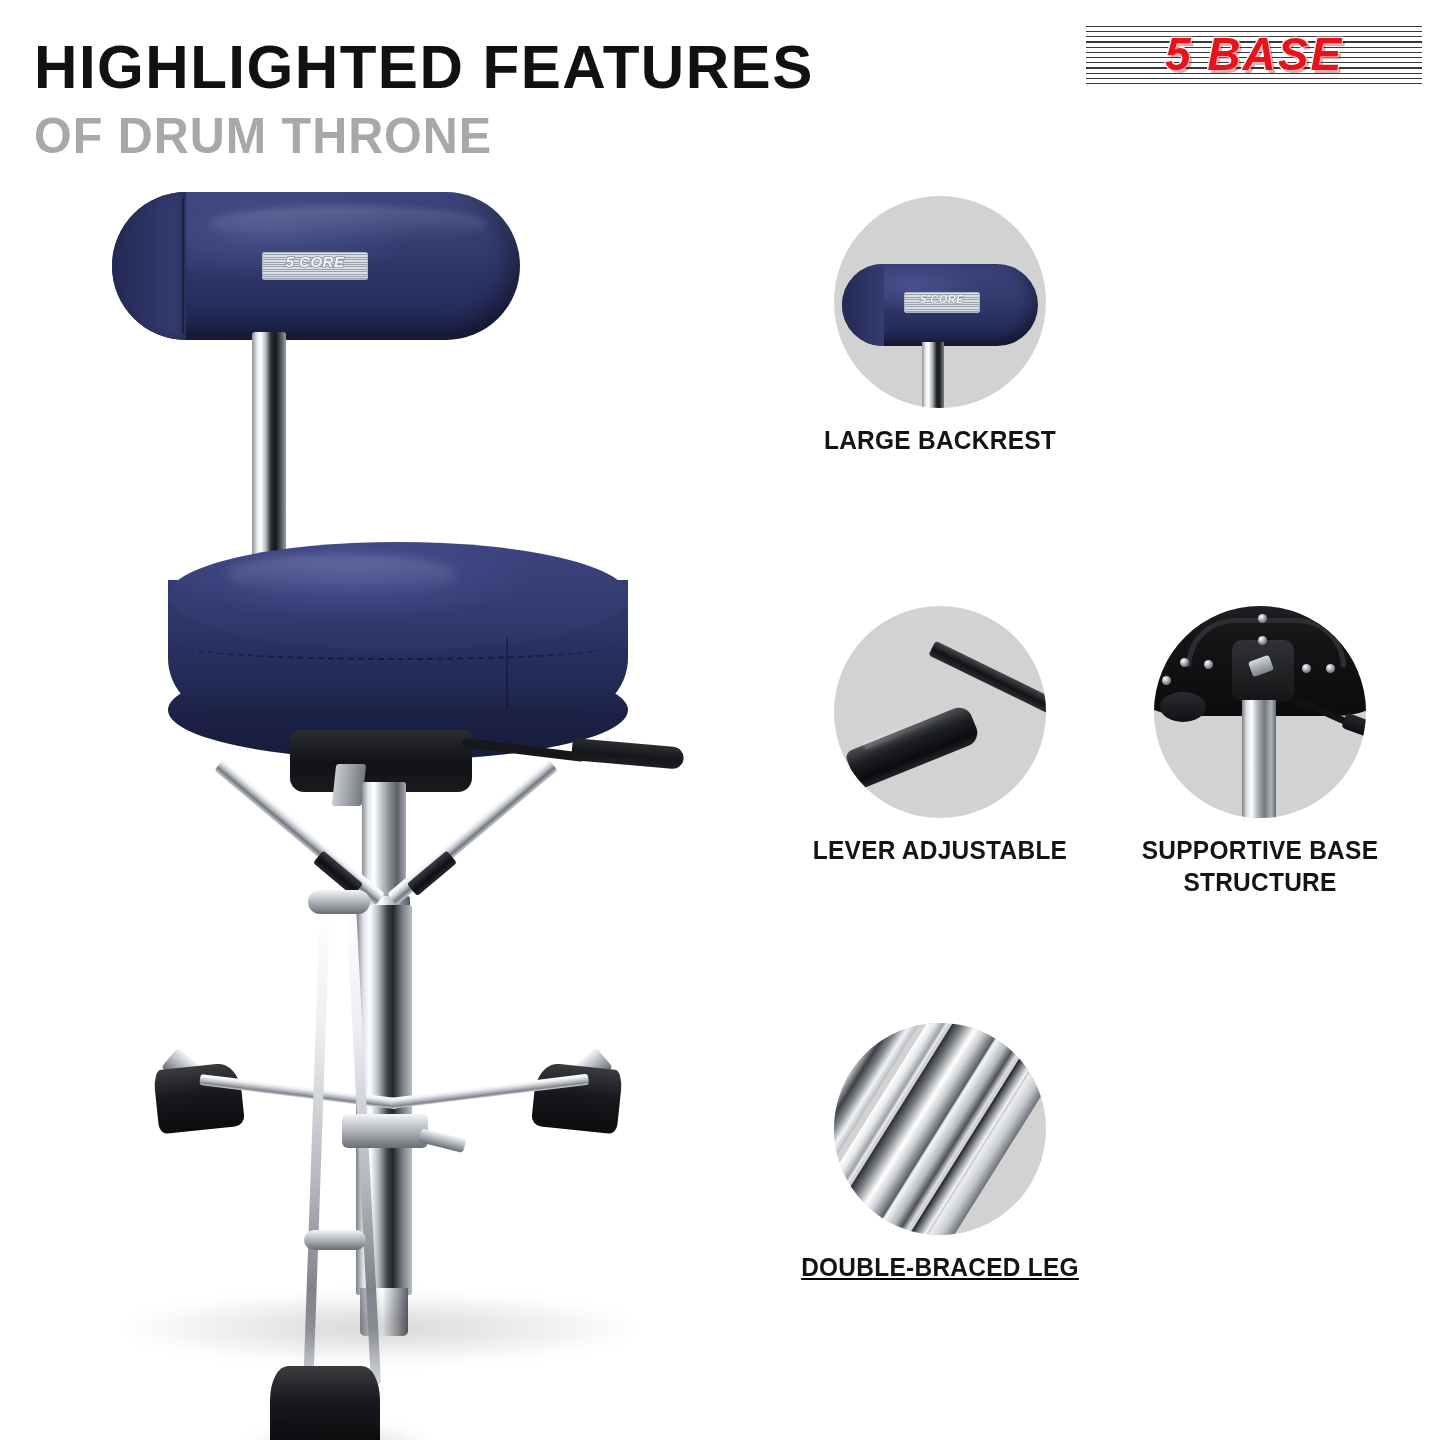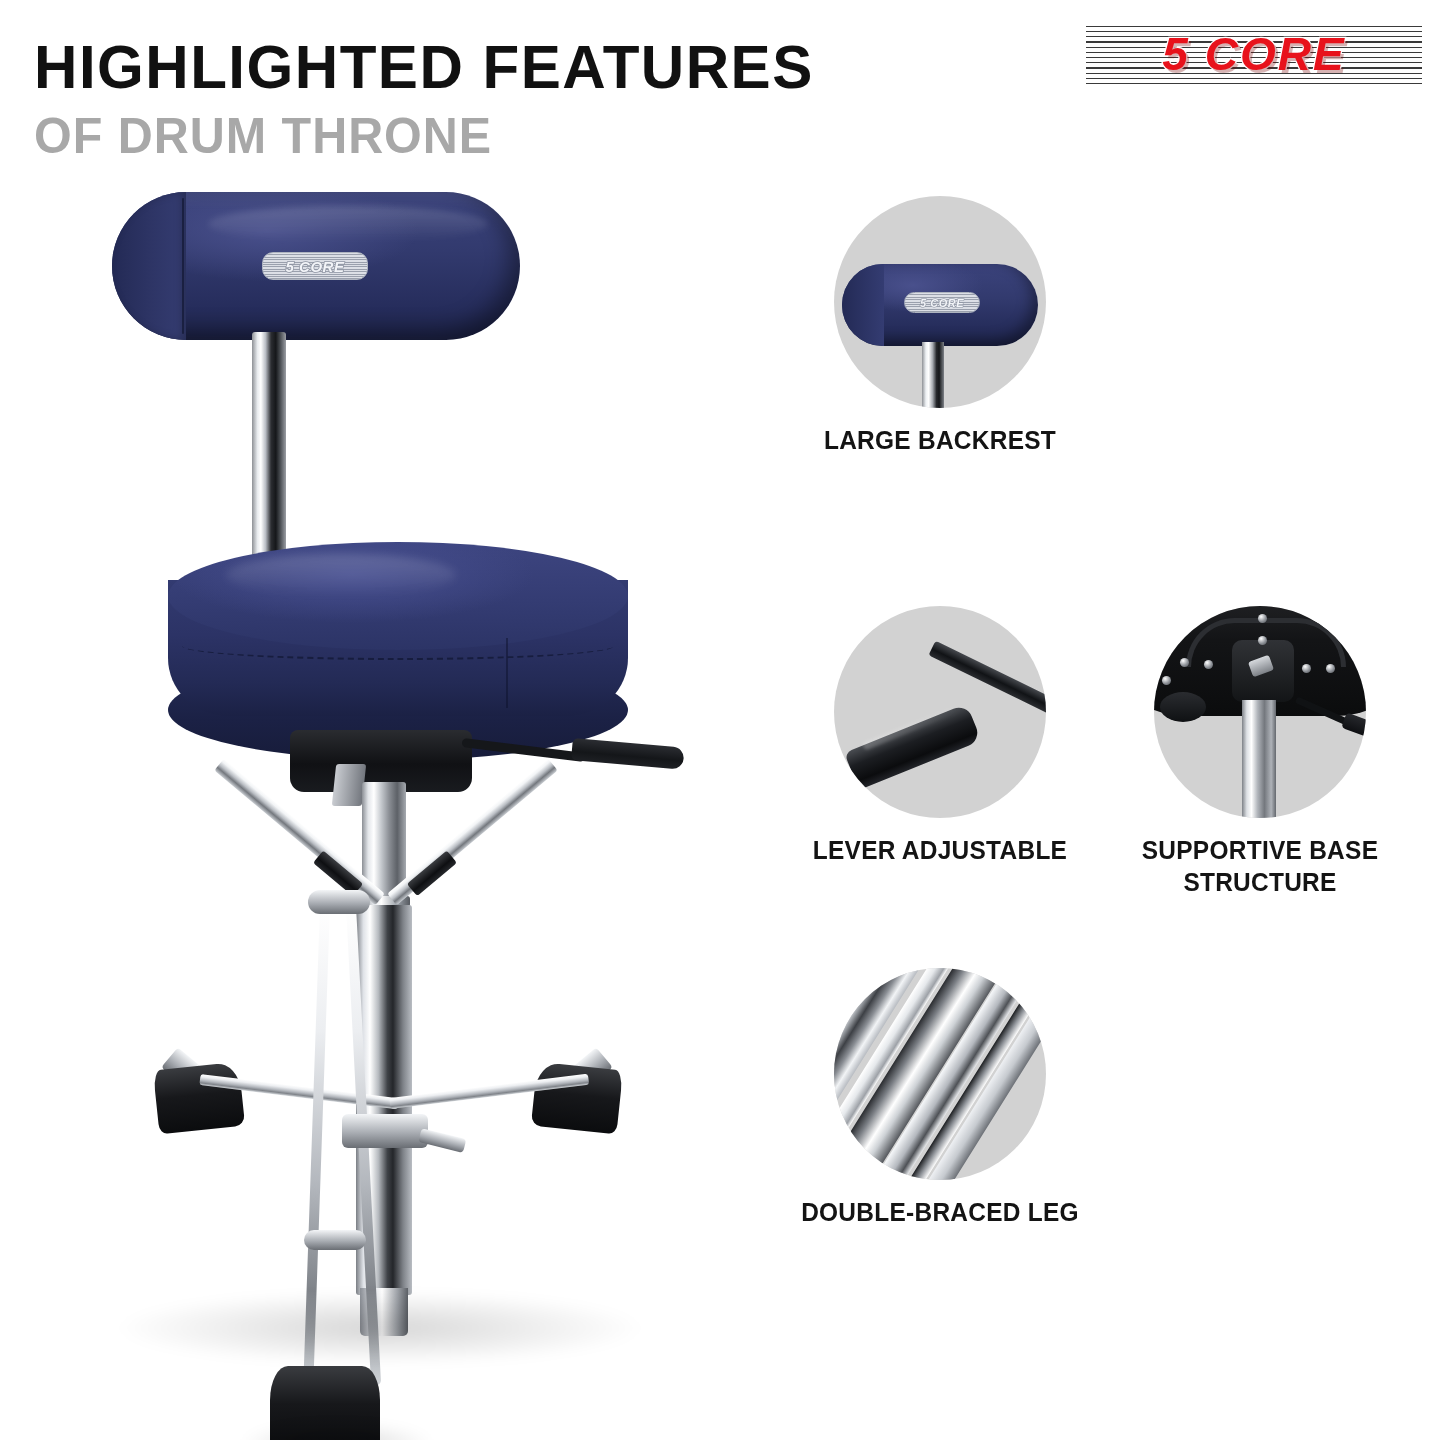--- a/index.html
+++ b/index.html
@@ -129,29 +129,29 @@
     left: 96px; top: 14px;
     width: 280px; height: 36px;
     border-radius: 50%;
     background: linear-gradient(to bottom, rgba(255,255,255,0.16), rgba(255,255,255,0));
     filter: blur(3px);
   }
   .badge {
     position: absolute;
     width: 104px;
     height: 26px;
-    border-radius: 11px;
+    border-radius: 2px;
     background: repeating-linear-gradient(
       to bottom,
       #dcdfe6 0px, #dcdfe6 1.4px,
       #9aa0ad 1.4px, #9aa0ad 2.4px
     );
     border: 1px solid #aeb4c0;
     display: flex;
-    align-items: center;
+    align-items: flex-start;
     justify-content: center;
     overflow: hidden;
   }
   .badge .badge-text {
     font-family: "Liberation Sans", sans-serif;
     font-weight: bold;
     font-style: italic;
     font-size: 15px;
     letter-spacing: 0.5px;
     color: #f2f4f8;
@@ -617,21 +617,21 @@
 <body>
 
 <div id="header-title-block">
   <div id="title-line-1">HIGHLIGHTED FEATURES</div>
   <div id="title-line-2">OF DRUM THRONE</div>
 </div>
 
 <div id="brand-logo">
   <div class="staff"></div>
   <div class="logo-text">
-    <span>5</span>&nbsp;<span>CORE</span>
+    <span>5</span>&nbsp;<span>BASE</span>
   </div>
 </div>
 
 <div id="product-figure">
 
   <div class="backrest-pad">
     <div class="cap-left"></div>
     <div class="seam"></div>
     <div class="gloss"></div>
     <div class="badge" style="left:150px; top:60px;">
@@ -729,21 +729,21 @@
       <div class="c4-screw" style="left:148px; top:58px;"></div>
       <div class="c4-screw" style="left:172px; top:58px;"></div>
       <div class="c4-screw" style="left:8px; top:70px;"></div>
     </div>
     <div class="feature-label">
       <div>SUPPORTIVE BASE</div>
       <div>STRUCTURE</div>
     </div>
   </div>
 
-  <div class="feature-cell" style="left:0px; top:772px;">
+  <div class="feature-cell" style="left:0px; top:827px;text-decoration:underline;">
     <div class="feature-circle">
       <div class="c5-tube" style="left:-20px; top:-40px; width:34px; height:300px; background:linear-gradient(to right,#cfd3d8,#3d4045 30%,#8a8e94 55%,#f2f4f6 78%,#b7bbc1);"></div>
       <div class="c5-tube" style="left:26px; top:-40px; width:18px; height:300px; background:linear-gradient(to right,#ffffff,#e5e8eb 40%,#9da1a7 80%,#ffffff);"></div>
       <div class="c5-tube" style="left:54px; top:-40px; width:44px; height:300px; background:linear-gradient(to right,#2a2c30,#7b7f85 22%,#ffffff 50%,#cdd1d5 70%,#55585d);"></div>
       <div class="c5-tube" style="left:106px; top:-40px; width:26px; height:300px; background:linear-gradient(to right,#f6f8fa,#b4b8be 45%,#4e5156 75%,#e9ebee);"></div>
       <div class="c5-tube" style="left:140px; top:-40px; width:14px; height:300px; background:linear-gradient(to right,#1b1d20,#8e9298 50%,#ffffff);"></div>
       <div class="c5-tube" style="left:160px; top:-40px; width:22px; height:300px; background:linear-gradient(to right,#eef0f3,#c6cacf 50%,#6d7177);"></div>
     </div>
     <div class="feature-label">DOUBLE-BRACED LEG</div>
   </div>

